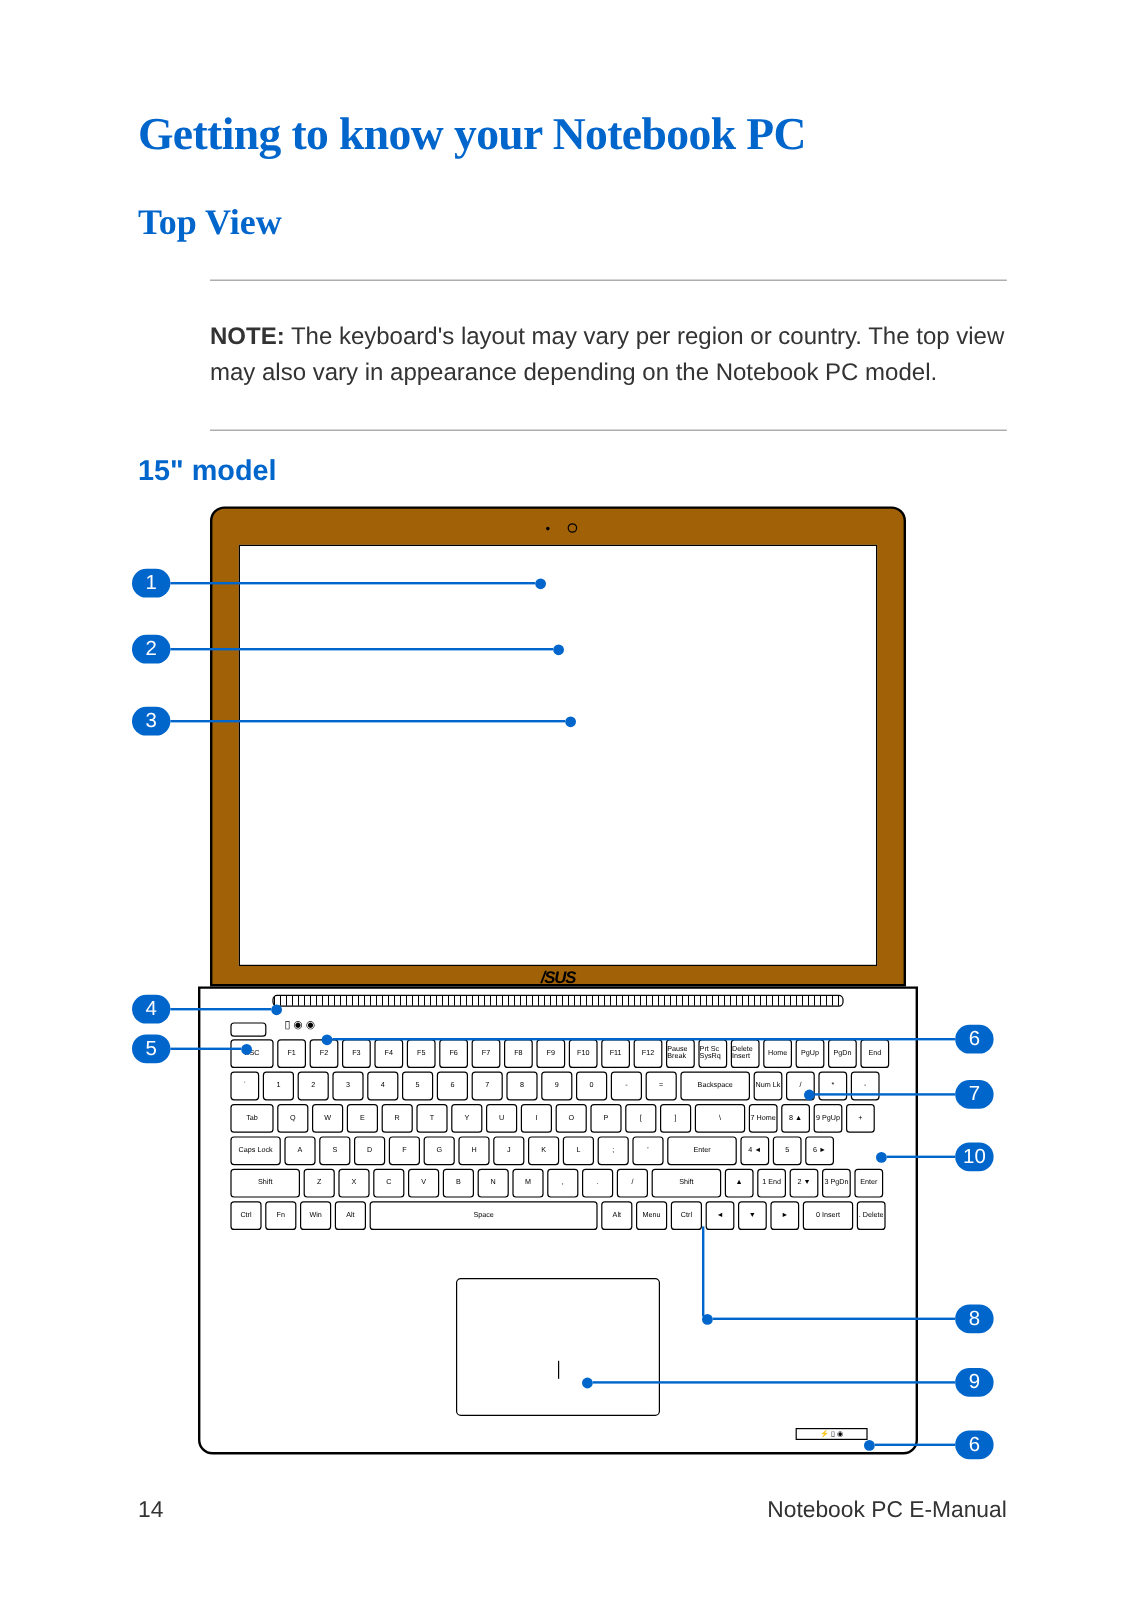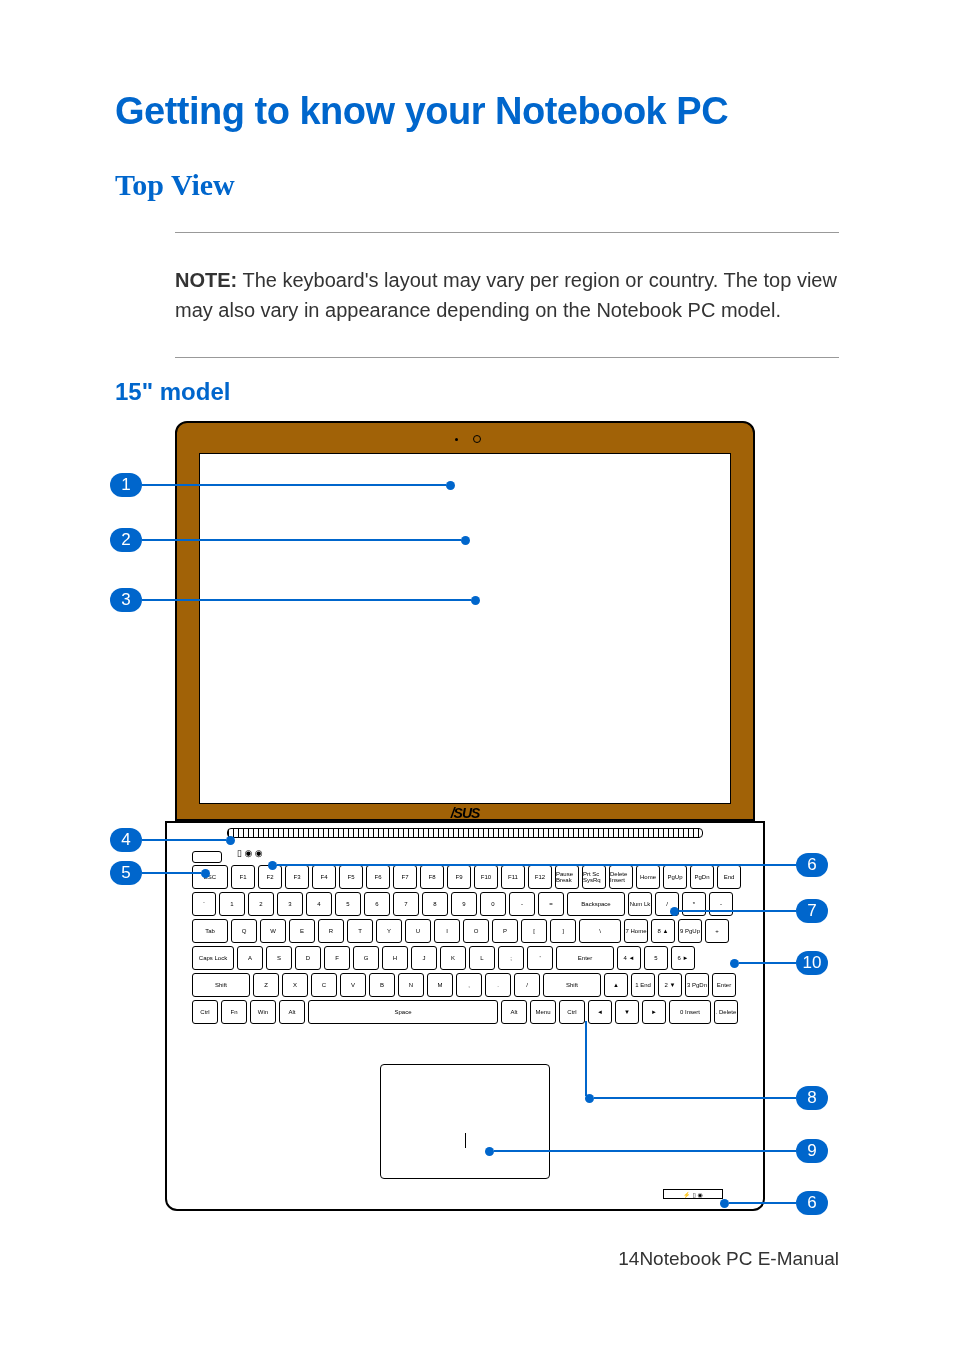--- a/index.html
+++ b/index.html
@@ -16,20 +16,21 @@
       position: relative;
       padding: 90px 115px 40px 115px;
     }
     
     .main-title {
       color: #0066cc;
       font-size: 38px;
       font-weight: 700;
       margin-bottom: 35px;
       letter-spacing: -0.5px;
+      font-family: Liberation Serif, serif;
     }
     
     .section-title {
       color: #0066cc;
       font-size: 30px;
       font-weight: 700;
       margin-bottom: 30px;
       font-family: Liberation Serif, serif;
     }
     
@@ -268,21 +269,21 @@
     .callout-right {
       flex-direction: row-reverse;
     }
     
     .footer {
       position: absolute;
       bottom: 75px;
       left: 115px;
       right: 115px;
       display: flex;
-      justify-content: flex-end;
+      justify-content: space-between;
       font-size: 19px;
       color: #333;
     }
     
     .page-num {
       font-weight: 400;
     }
     
     .footer-text {
       font-weight: 400;

